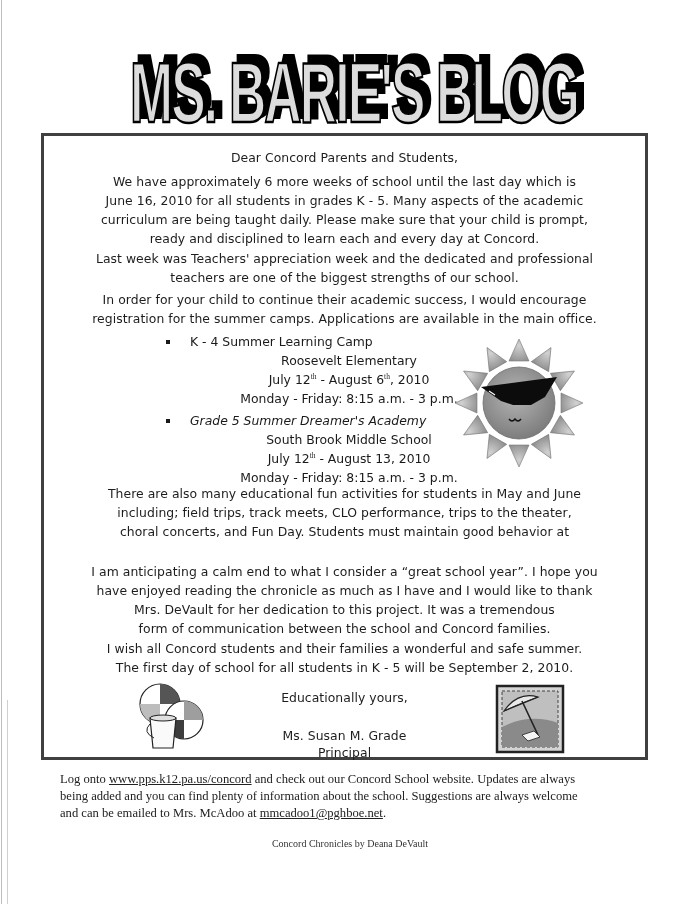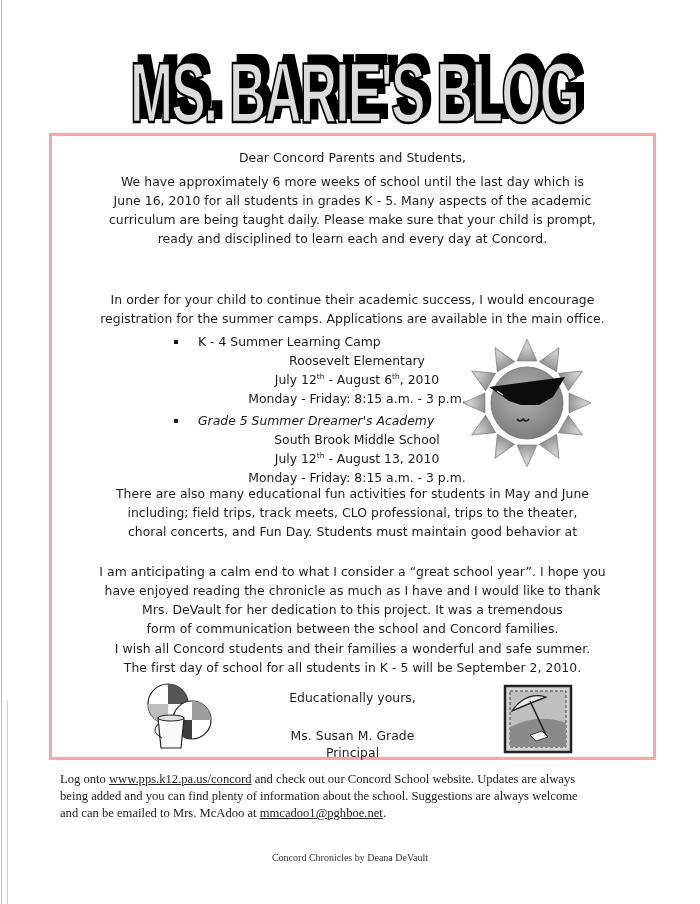--- a/index.html
+++ b/index.html
@@ -14,47 +14,47 @@
   
   .masthead { position: absolute; left: 124px; top: 18px; width: 460px; height: 110px; }
   .masthead svg { width: 460px; height: 110px; }
   .mast-text {
     font-family: "Liberation Sans", sans-serif; font-weight: 900; font-size: 86px;
     letter-spacing: -3px;
   }
 
   
   .letter-box {
-    position: absolute; left: 49px; top: 133px; width: 601px; height: 621px;
-    border: 3px solid #fca5a5; box-sizing: content-box;
+    position: absolute; left: 41px; top: 133px; width: 601px; height: 621px;
+    border: 3px solid #404040; box-sizing: content-box;
   }
   .p {
     position: absolute; left: 0; width: 601px; text-align: center;
     font-size: 12.4px; line-height: 19px; letter-spacing: 0.05px; color: #1d1d1d;
   }
   .camp-list { position: absolute; left: 122px; width: 320px; font-size: 12.4px; line-height: 19px; }
   .camp { position: relative; }
   .bullet { position: absolute; left: 0; top: 8px; width: 4px; height: 4px; background: #1a1a1a; }
   .camp-title { padding-left: 24px; }
   .camp-line { padding-left: 46px; text-align: center; }
-  sup { font-size: 7.5px; line-height: 0; vertical-align: super; }
+  sup { font-size: 7.5px; line-height: 0; vertical-align: super; font-family: Liberation Serif, serif; }
 
   .sun { position: absolute; left: 405px; top: 195px; width: 140px; height: 140px; }
   .balls { position: absolute; left: 92px; top: 544px; width: 70px; height: 72px; }
   .beachart { position: absolute; left: 450px; top: 547px; width: 72px; height: 72px; }
 
   
   .footer {
     position: absolute; left: 60px; top: 771px; width: 590px; 
     font-family: Liberation Serif, serif; font-size: 12.6px; line-height: 17px; color: #222;
   }
   .footer a { color: #222; text-decoration: underline; }
   .credit {
     position: absolute; left: 0; top: 838px; width: 700px; text-align: center;
-    font-family: "Liberation Serif", serif; font-size: 10px; color: #333; margin-top: 14px;
+    font-family: "Liberation Serif", serif; font-size: 10px; color: #333;
   }
 </style>
 </head>
 <body>
 
 <div class="scan-edge"></div>
 <div class="scan-edge2"></div>
 
 <div class="masthead">
   <svg viewBox="0 0 460 110">
@@ -77,20 +77,24 @@
 
   <div class="p" style="top:12px">Dear Concord Parents and Students,</div>
 
   <div class="p" style="top:36px">
     <div>We have approximately 6 more weeks of school until the last day which is</div>
     <div>June 16, 2010 for all students in grades K - 5.  Many aspects of the academic</div>
     <div>curriculum are being taught daily.  Please make sure that your child is prompt,</div>
     <div>ready and disciplined to learn each and every day at Concord.</div>
   </div>
 
+  <div class="p" style="top:113px">
+    <div>Last week was Teachers' appreciation week and the dedicated and professional</div>
+    <div>teachers are one of the biggest strengths of our school.</div>
+  </div>
 
   <div class="p" style="top:154px">
     <div>In order for your child to continue their academic success, I would encourage</div>
     <div>registration for the summer camps.  Applications are available in the main office.</div>
   </div>
 
   <div class="camp-list" style="top:196px">
     <div class="camp">
       <span class="bullet"></span>
       <div class="camp-title">K - 4 Summer Learning Camp</div>
@@ -135,21 +139,21 @@
       </g>
       <circle cx="70" cy="72" r="36" fill="url(#sunface)" stroke="#6d6d6d" stroke-width="0.8"></circle>
       <path d="M32 56 L108 46 L96 66 L82 74 L64 74 L52 70 Z" fill="#0c0c0c"></path>
       <path d="M40 60 L46 64" stroke="#fff" stroke-width="1.2"></path>
       <path d="M60 88 q3 4 6 0 q3 4 6 0" fill="none" stroke="#111" stroke-width="1.4"></path>
     </svg>
   </div>
 
   <div class="p" style="top:348px">
     <div>There are also many educational fun activities for students in May and June</div>
-    <div>including; field trips, track meets, CLO professional, trips to the theater,</div>
+    <div>including; field trips, track meets, CLO performance, trips to the theater,</div>
     <div>choral concerts, and Fun Day.  Students must maintain good behavior at</div>
   </div>
 
   <div class="p" style="top:426px">
     <div>I am anticipating a calm end to what I consider a “great school year”.  I hope you</div>
     <div>have enjoyed reading the chronicle as much as I have and I would like to thank</div>
     <div>Mrs. DeVault for her dedication to this project.  It was a tremendous</div>
     <div>form of communication between the school and Concord families.</div>
   </div>
 

